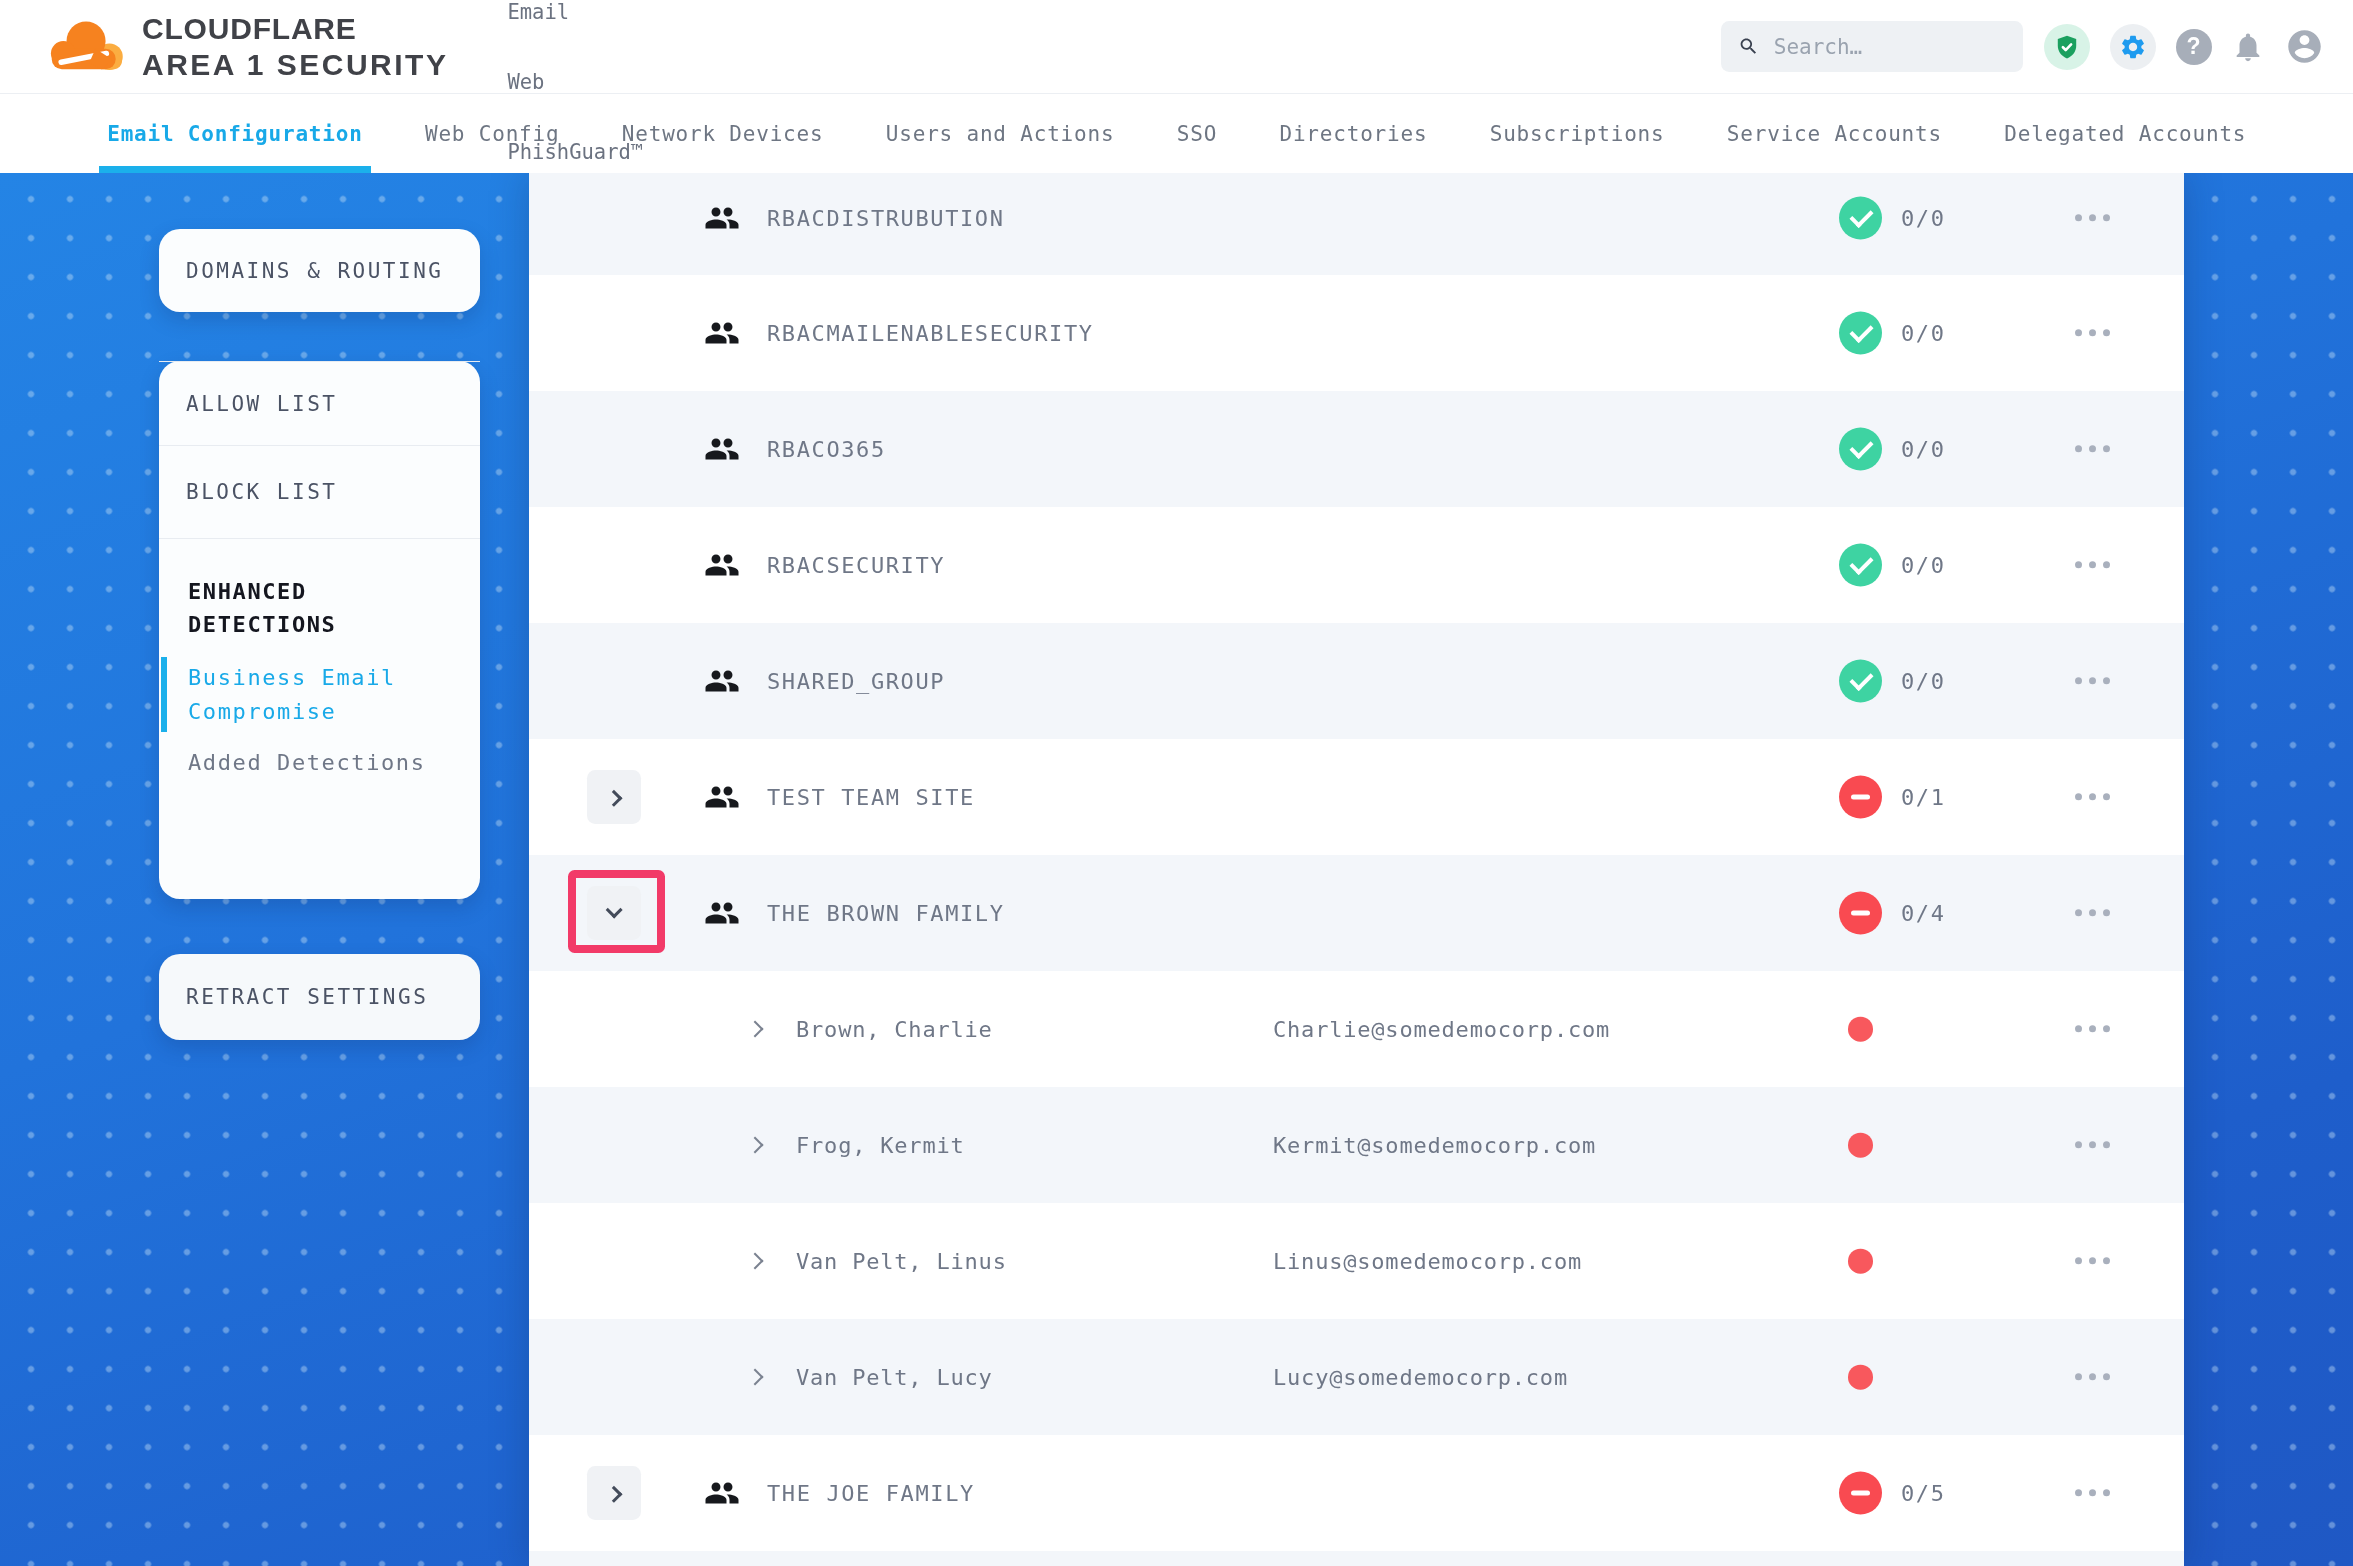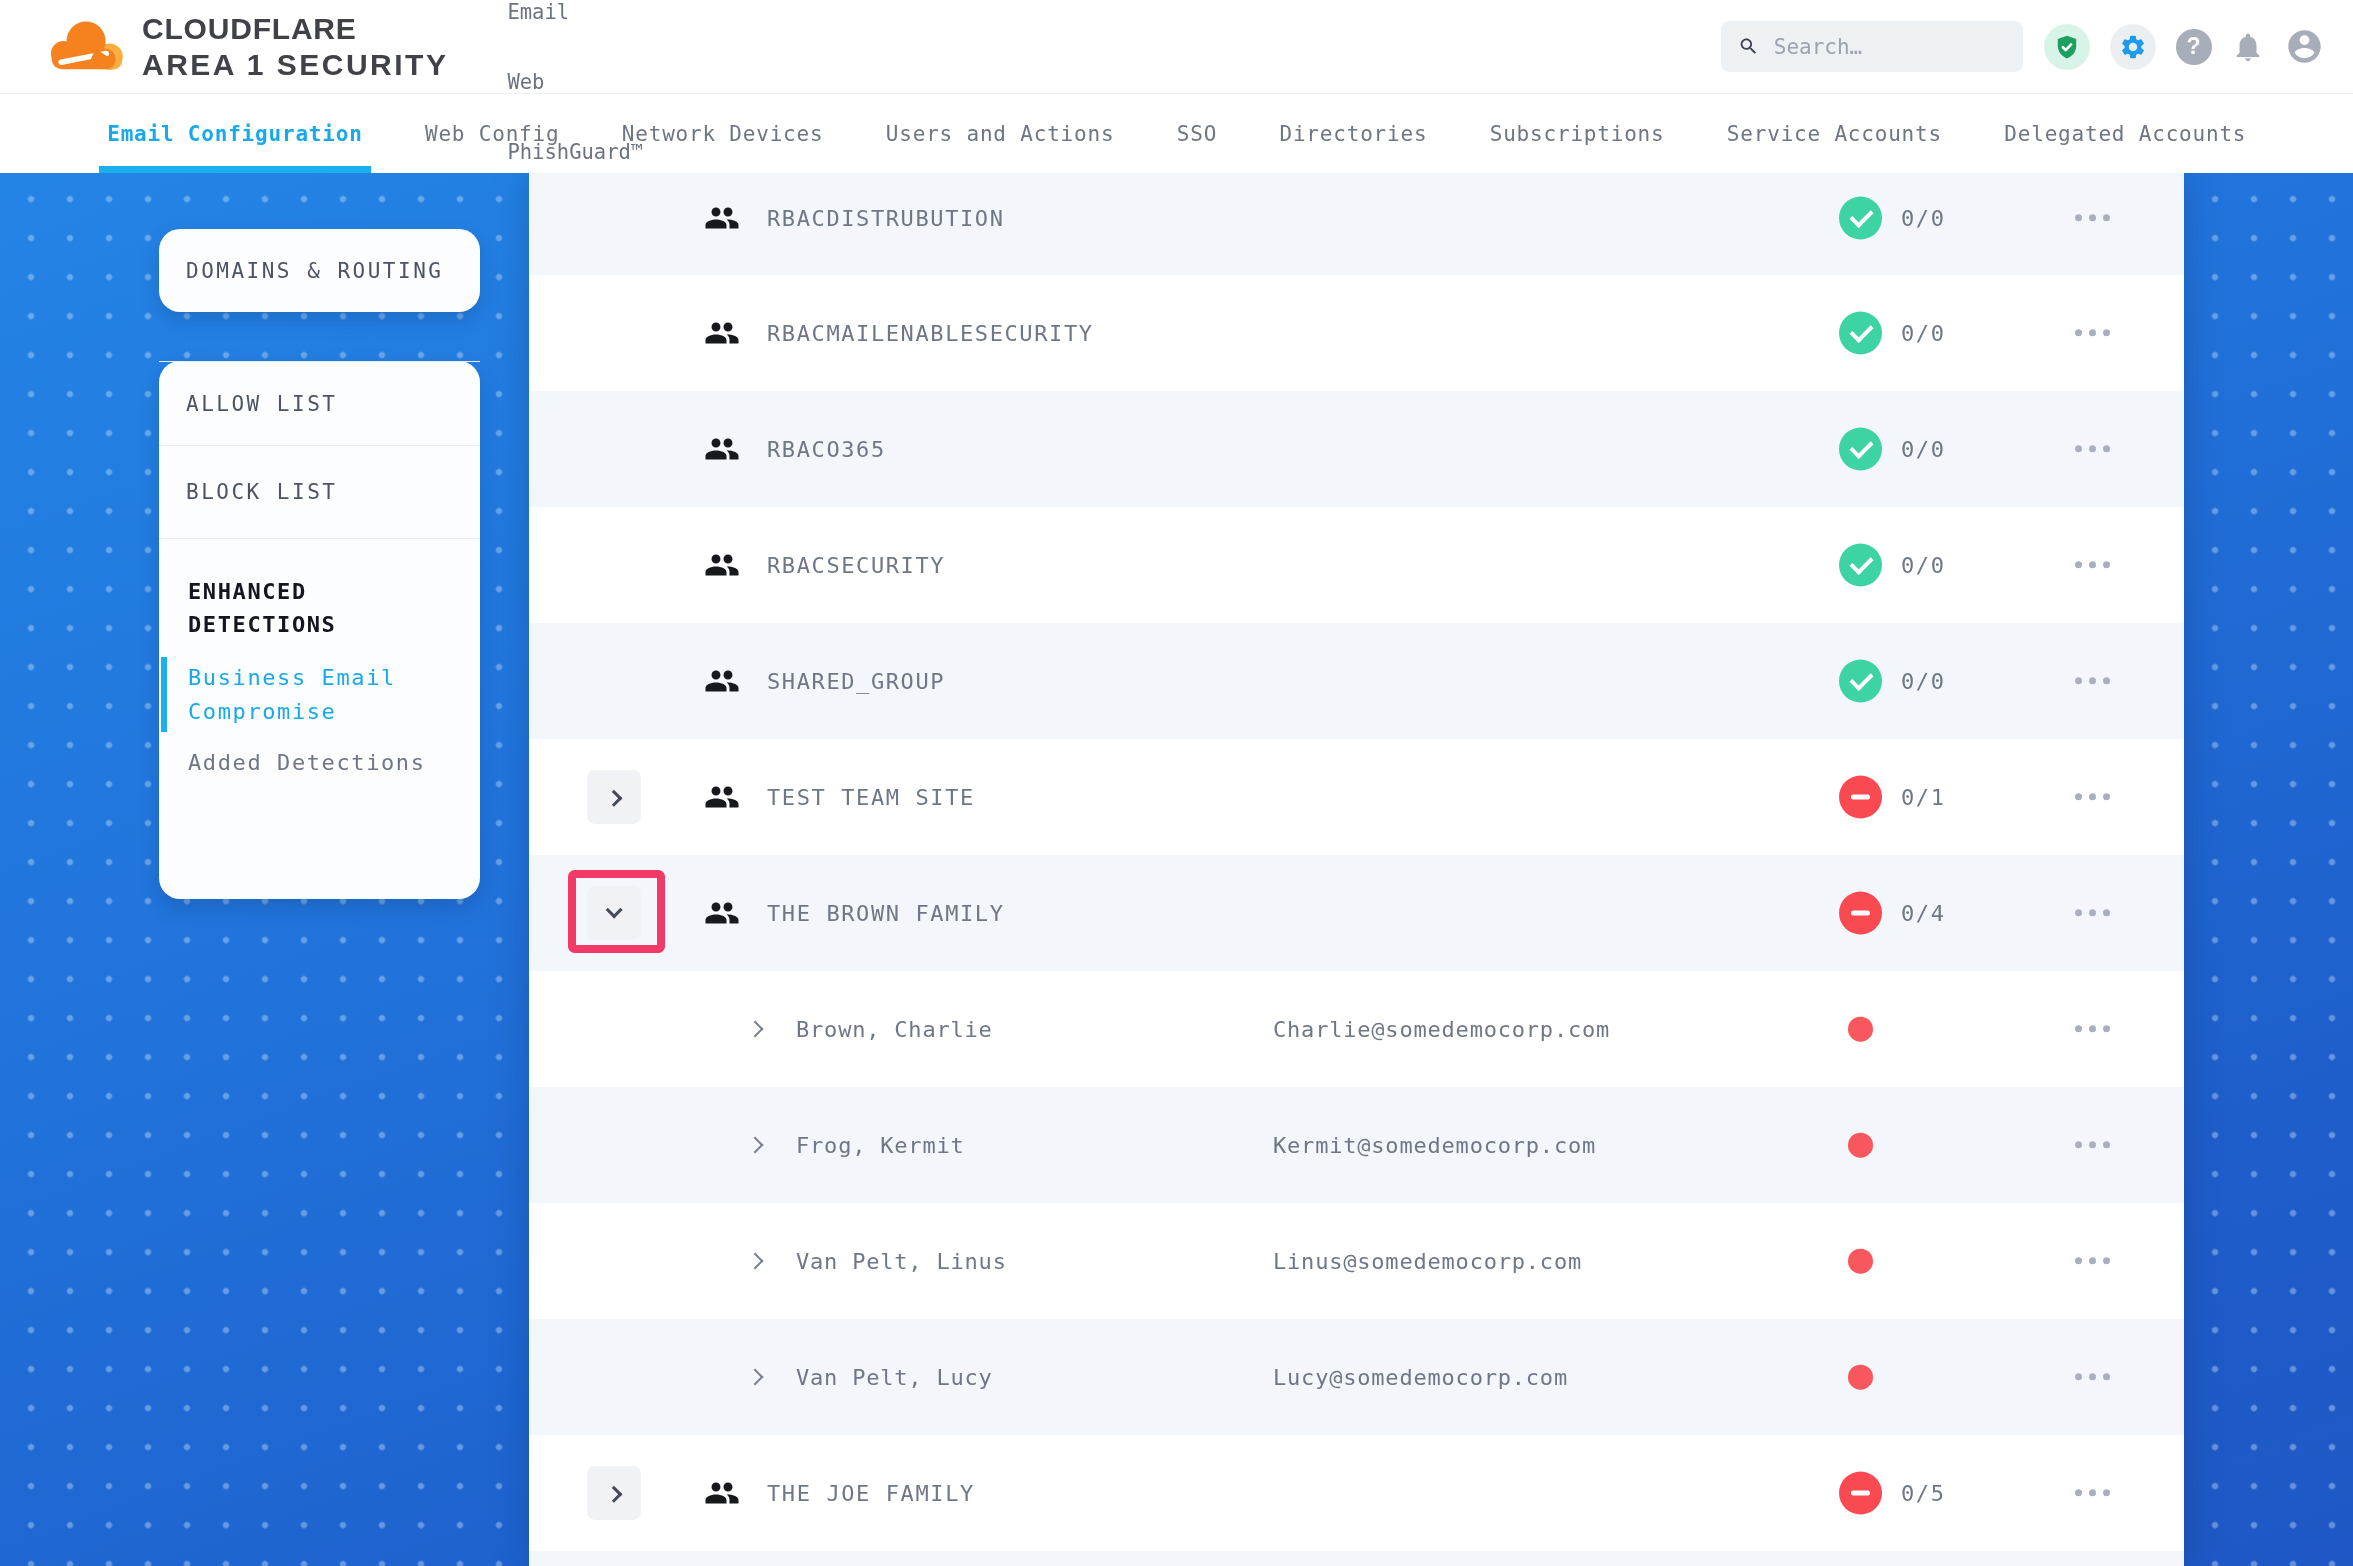--- a/index.html
+++ b/index.html
@@ -230,20 +230,23 @@
       <div class="card card-2">
         <div class="sec sec-2">ALLOW LIST</div>
         <div class="sec sec-3">BLOCK LIST</div>
         <div class="sec sec-4">
           <div class="enh-title">ENHANCED DETECTIONS</div>
           <div class="bec">Business Email Compromise</div>
           <div class="added">Added Detections</div>
         </div>
       </div>
 
+      <div class="card card-3">
+        <span class="card-label">RETRACT SETTINGS</span>
+      </div>
     </div>
 
     <div class="content">
 
       <div class="row alt row-first">
         <span class="cc people">
           <svg width="36" height="36" viewBox="0 0 24 24">
               <path fill="#17191D" d="M16 11c1.66 0 2.99-1.34 2.99-3S17.66 5 16 5c-1.66 0-3 1.34-3 3s1.34 3 3 3zm-8 0c1.66 0 2.99-1.34 2.99-3S9.66 5 8 5C6.34 5 5 6.34 5 8s1.34 3 3 3zm0 2c-2.33 0-7 1.17-7 3.5V19h14v-2.5c0-2.33-4.67-3.5-7-3.5zm8 0c-.29 0-.62.02-.97.05 1.16.84 1.97 1.97 1.97 3.45V19h6v-2.5c0-2.33-4.67-3.5-7-3.5z"></path>
             </svg>
         </span>

